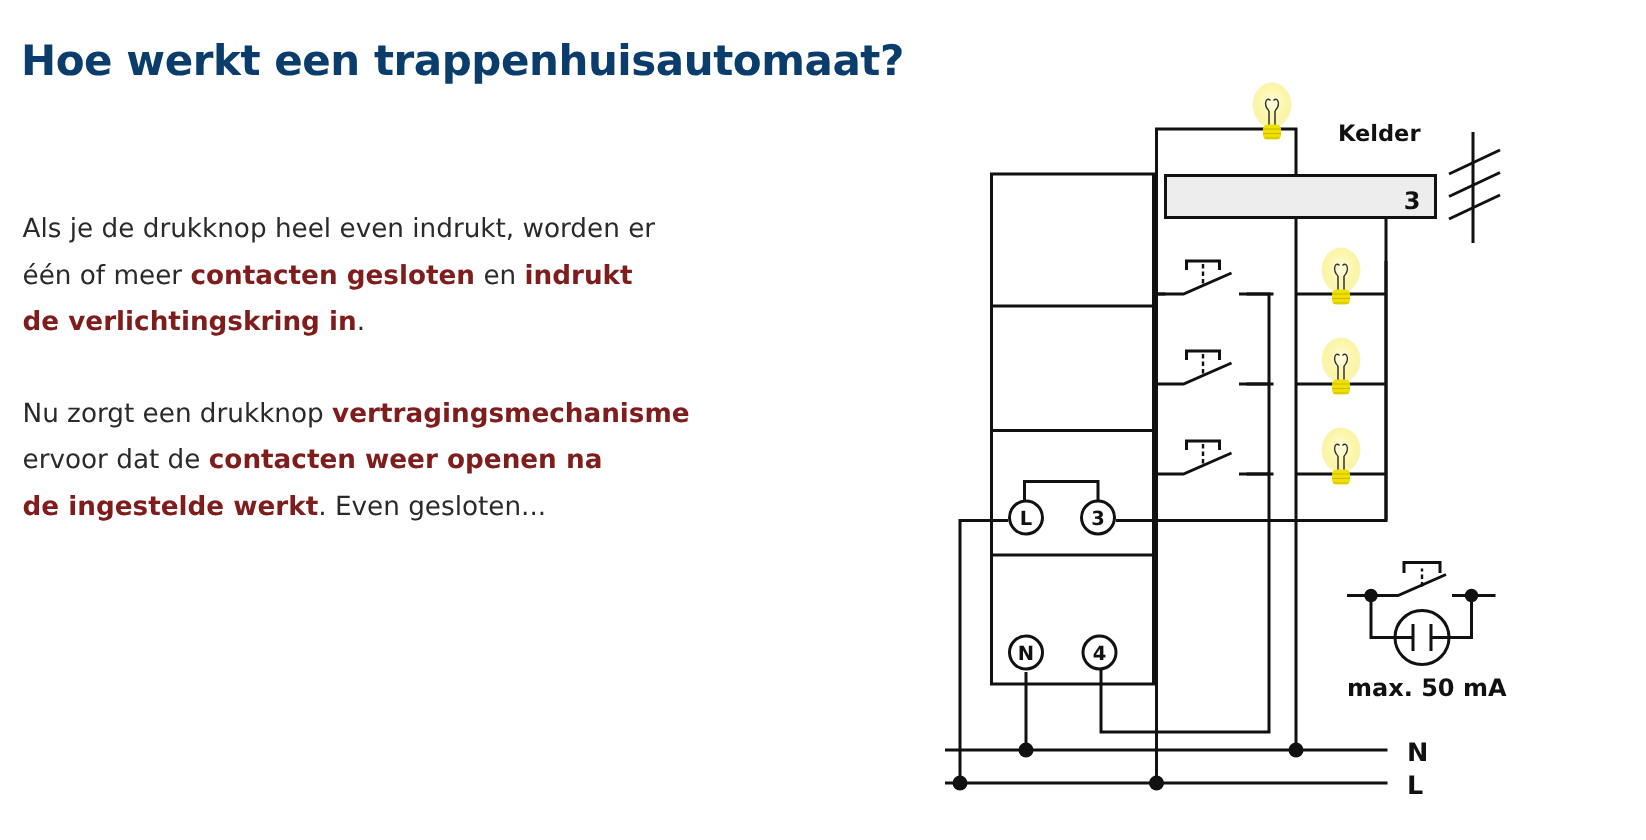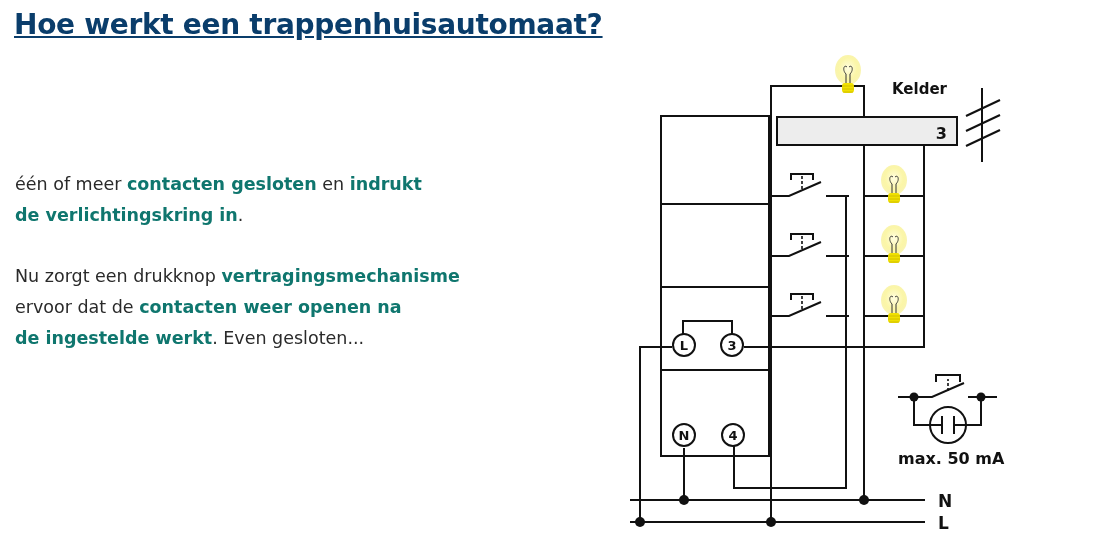--- a/index.html
+++ b/index.html
@@ -1,31 +1,31 @@
 <!DOCTYPE html>
 <html><head>
 <meta charset="utf-8">
 <style>
   html, body { margin: 0; padding: 0; background: #ffffff; }
   body { width: 1097px; height: 560px; position: relative; overflow: hidden; font-family: "DejaVu Sans", sans-serif; }
-  .title { position: absolute; left: 14px; top: 8px; margin: 0; font-size: 28px; font-weight: bold; color: #0a3d6b; letter-spacing: -0.3px; font-family: "DejaVu Sans", sans-serif; text-decoration: underline; }
+  .title { position: absolute; left: 14px; top: 24px; margin: 0; font-size: 28px; font-weight: bold; color: #0a3d6b; letter-spacing: -0.3px; font-family: "DejaVu Sans", sans-serif; }
   .text-block { position: absolute; left: 15px; top: 138px; width: 470px; font-size: 17.5px; line-height: 31px; color: #2a2a2a; }
   .text-block p { margin: 0 0 30px 0; }
-  .text-block b { font-weight: bold; color: #0f766e; }
+  .text-block b { font-weight: bold; color: #7f1d1d; }
   .diagram { position: absolute; left: 620px; top: 40px; }
   svg text { font-family: "DejaVu Sans", sans-serif; font-weight: bold; fill: #111; }
 </style>
 </head>
 <body>
 
 <h1 class="title">Hoe werkt een trappenhuisautomaat?</h1>
 
 <div class="text-block">
   <p>
-    <br>
+    <span>Als je de drukknop heel even indrukt, worden er</span><br>
     <span>één of meer </span><b>contacten gesloten</b><span> en </span><b>indrukt</b><br>
     <b>de verlichtingskring in</b><span>.</span>
   </p>
   <p>
     <span>Nu zorgt een drukknop </span><b>vertragingsmechanisme</b><br>
     <span>ervoor dat de </span><b>contacten weer openen na</b><br>
     <b>de ingestelde werkt</b><span>. Even gesloten...</span><br>
   </p>
 </div>
 

